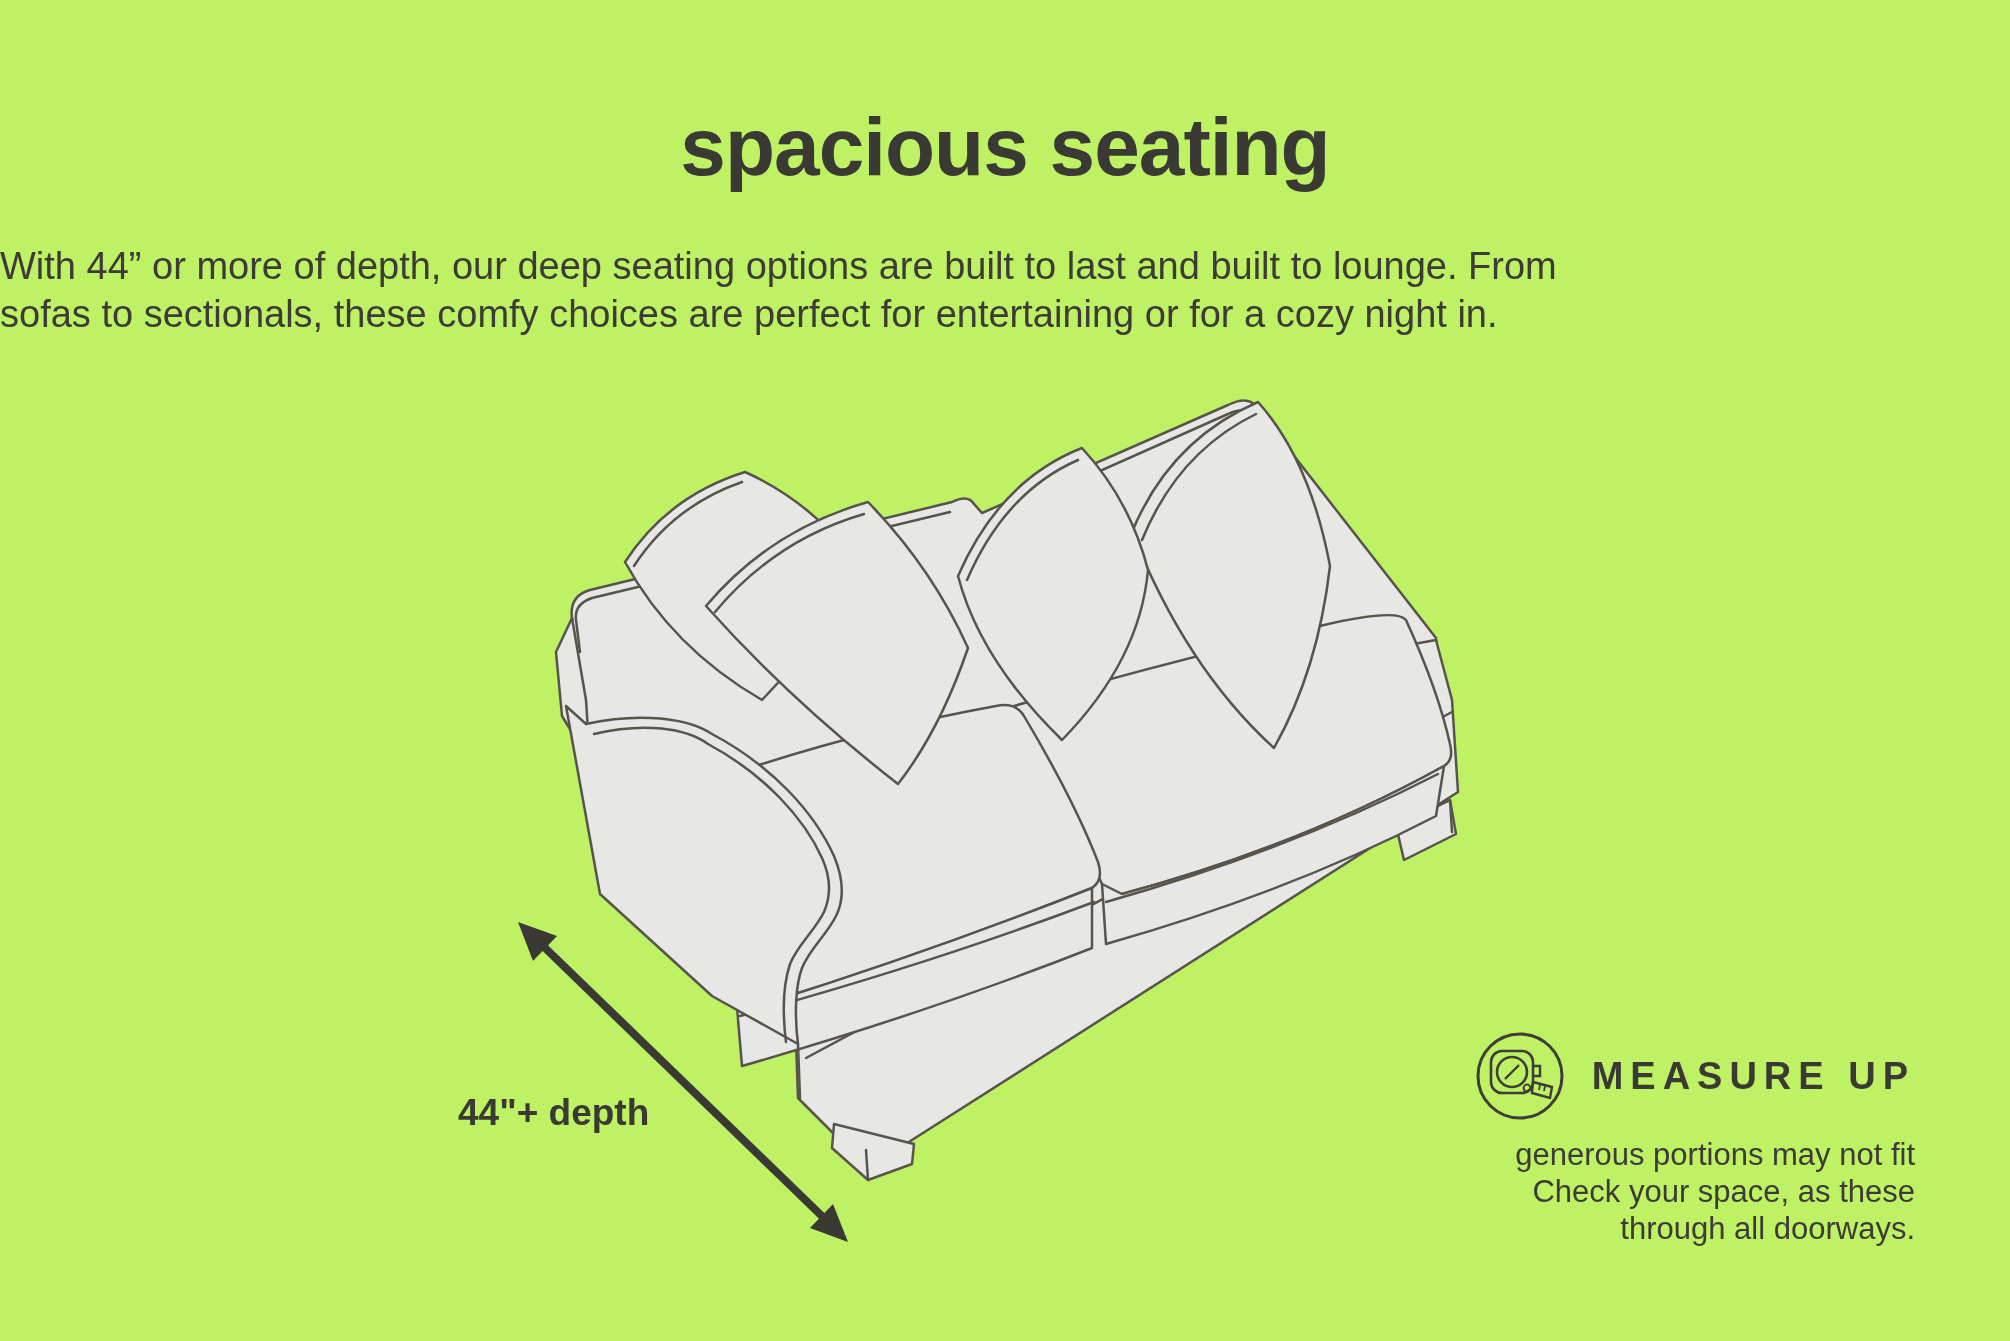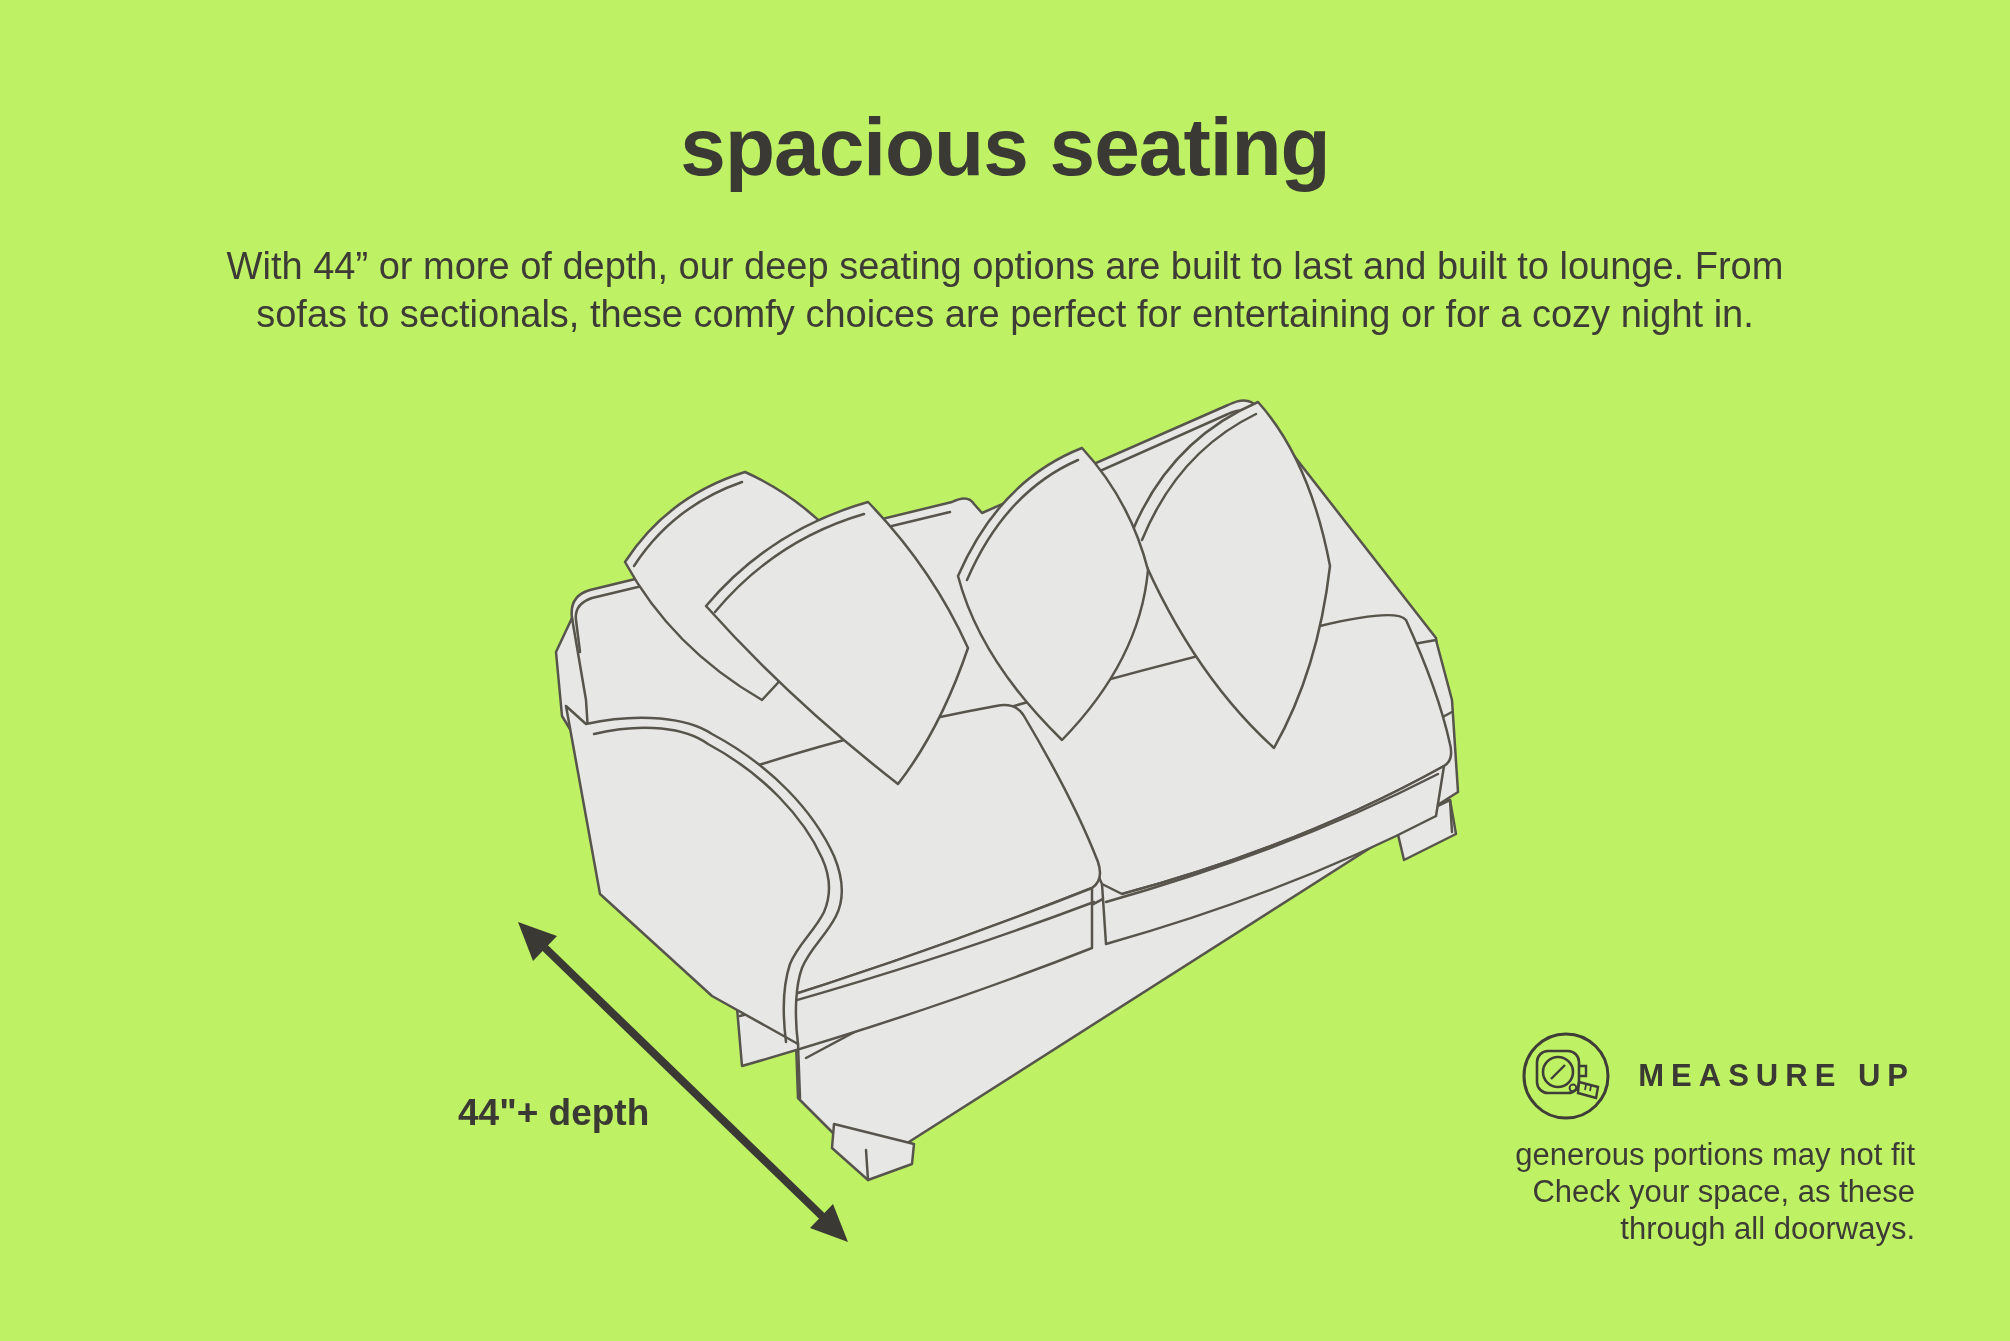--- a/index.html
+++ b/index.html
@@ -16,21 +16,20 @@
     top:100px;left:0;right:0;
     text-align:center;
     font-size:82px;
     font-weight:700;
     letter-spacing:-1px;
     color:#3b3933;
   }
   .subtitle{
     position:absolute;
     top:242px;left:0;right:0;
-    text-align:center;
     font-size:38px;
     line-height:48px;
     font-weight:400;
     color:#3d3b35;
   }
   .sofa-svg{
     position:absolute;
     left:0;top:0;
     width:2010px;height:1341px;
   }
@@ -52,21 +51,21 @@
     align-items:center;
     justify-content:flex-end;
     gap:26px;
     margin-bottom:14px;
   }
   .measure-icon{
     width:92px;height:92px;
     flex:0 0 auto;
   }
   .measure-heading{
-    font-size:31px;
+    font-size:38px;
     font-weight:700;
     letter-spacing:7px;
     color:#3b3933;
     white-space:nowrap;
   }
   .measure-body{
     text-align:right;
     font-size:31px;
     line-height:37px;
     color:#3d3b35;

